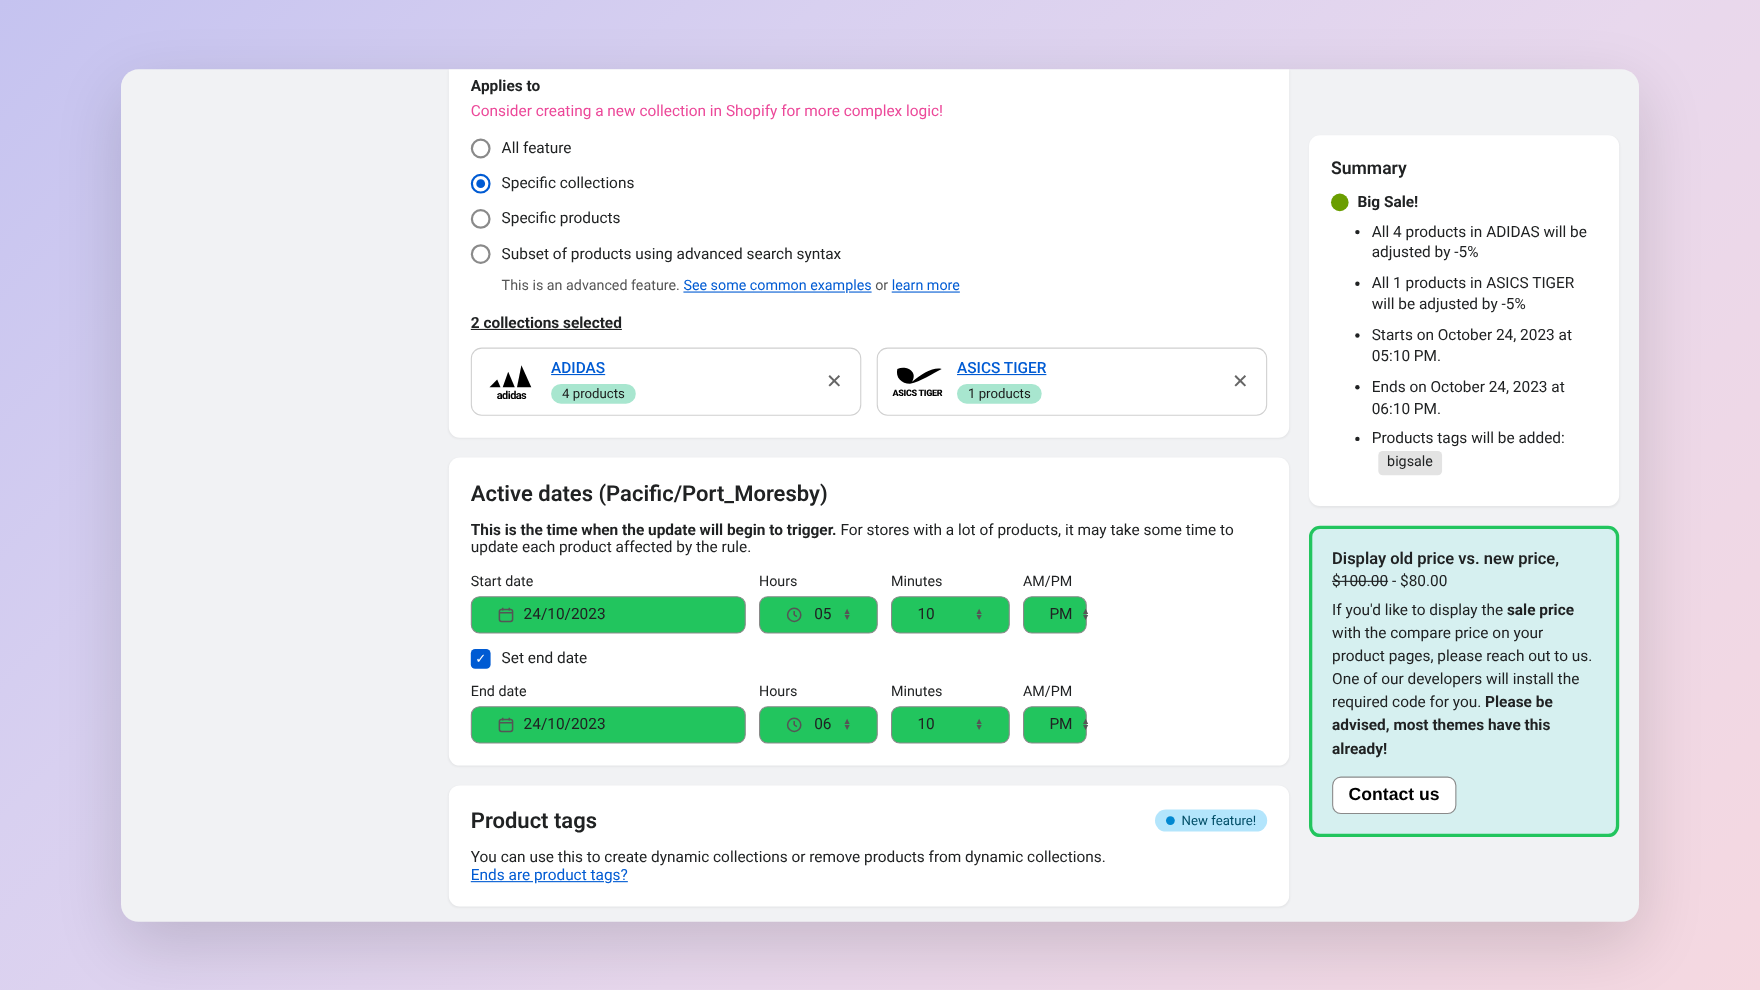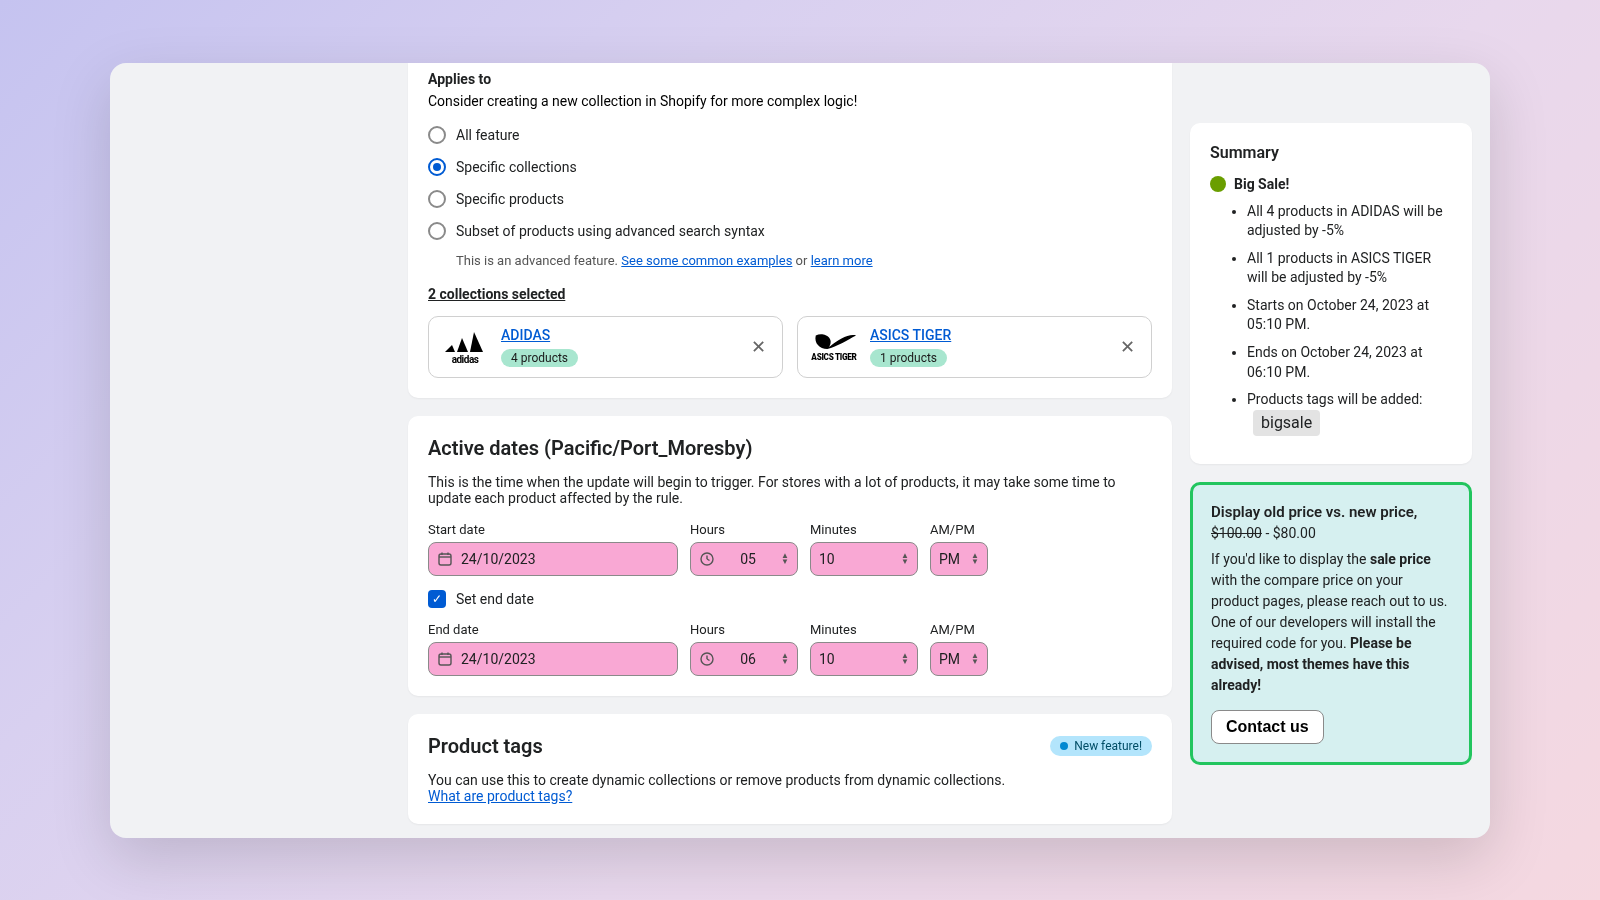--- a/index.html
+++ b/index.html
@@ -5,65 +5,65 @@
 * { box-sizing: border-box; margin: 0; padding: 0; }
 body { font-family: -apple-system, BlinkMacSystemFont, 'Segoe UI', Roboto, sans-serif; font-size: 14px; color: #202223; background: linear-gradient(135deg, #c5c3f0 0%, #d8d0f0 30%, #e8d8ed 60%, #f5d8e0 100%); width: 1600px; height: 900px; overflow: hidden; display: flex; align-items: center; justify-content: center; }
 .frame { background: #f1f2f4; width: 1380px; height: 775px; border-radius: 16px; box-shadow: 0 20px 60px rgba(0,0,0,0.15); overflow: hidden; position: relative; }
 .layout { display: flex; gap: 18px; padding: 0 18px 0 298px; height: 100%; }
 .main-col { flex: 1; display: flex; flex-direction: column; gap: 18px; }
 .side-col { width: 282px; padding-top: 60px; display: flex; flex-direction: column; gap: 18px; }
 .card { background: #fff; border-radius: 10px; padding: 20px; box-shadow: 0 1px 2px rgba(0,0,0,0.05); }
 .card.first { border-radius: 0 0 10px 10px; padding-top: 8px; }
 .card h2 { font-size: 20px; font-weight: 600; margin-bottom: 14px; }
 .section-title { font-size: 14px; font-weight: 700; margin-bottom: 6px; }
-.subtitle { color: #000000; margin-bottom: 14px; }
+.subtitle { color: #ec4899; margin-bottom: 14px; }
 .radio-group { display: flex; flex-direction: column; gap: 8px; }
 .radio-item { display: flex; align-items: center; gap: 10px; padding: 3px 0; cursor: pointer; }
 .radio-circle { width: 18px; height: 18px; border: 2px solid #8a8a8a; border-radius: 50%; display: flex; align-items: center; justify-content: center; flex-shrink: 0; }
 .radio-item.selected .radio-circle { border-color: #005bd3; }
 .radio-item.selected .radio-circle::after { content: ''; width: 8px; height: 8px; background: #005bd3; border-radius: 50%; }
 .advanced-hint { font-size: 13px; color: #555; margin-left: 28px; margin-top: 2px; }
 .link { color: #005bd3; text-decoration: underline; cursor: pointer; }
 .selected-row { display: flex; align-items: center; gap: 16px; margin-top: 18px; }
 .selected-link { font-weight: 700; text-decoration: underline; cursor: pointer; }
 .btn { background: #fff; border: 1px solid #8a8a8a; border-radius: 8px; padding: 8px 16px; font-size: 14px; font-weight: 600; cursor: pointer; }
 .btn-sm { padding: 7px 14px; font-size: 16px; }
 .chips { display: flex; gap: 14px; margin-top: 14px; }
 .chip { flex: 1; border: 1px solid #d0d0d0; border-radius: 10px; padding: 10px 12px; display: flex; align-items: center; gap: 12px; }
 .chip-logo { width: 48px; height: 40px; display: flex; align-items: center; justify-content: center; }
 .chip-info { flex: 1; display: flex; flex-direction: column; gap: 6px; align-items: flex-start; }
 .chip-name { color: #005bd3; text-decoration: underline; font-weight: 500; cursor: pointer; }
 .chip-badge { background: #a8e6cf; color: #1a1a1a; font-size: 12px; padding: 2px 10px; border-radius: 10px; }
 .chip-x { color: #666; cursor: pointer; padding: 4px; font-size: 18px; }
 
 .dates-desc { margin-bottom: 16px; }
-.dates-desc b { font-weight: 400; }
+.dates-desc b { font-weight: 700; }
 .date-row { display: flex; gap: 12px; margin-bottom: 14px; }
 .field { display: flex; flex-direction: column; gap: 5px; }
 .field label { font-size: 13px; color: #202223; }
-.input { border: 1px solid #8a8a8a; border-radius: 8px; padding: 8px 8px; font-size: 14px; display: flex; align-items: center; gap: 8px; background: #f9a8d4; }
+.input { border: 1px solid #8a8a8a; border-radius: 8px; padding: 8px 23px; font-size: 14px; display: flex; align-items: center; gap: 8px; background: #22c55e; }
 .input.date { width: 250px; }
 .input.sel { width: 108px; justify-content: space-between; }
 .input.sel.sm { width: 58px; }
 .sel-arrows { display: flex; flex-direction: column; font-size: 8px; color: #555; line-height: 6px; }
 .checkbox-row { display: flex; align-items: center; gap: 10px; margin-bottom: 14px; cursor: pointer; }
 .checkbox { width: 18px; height: 18px; background: #005bd3; border-radius: 4px; display: flex; align-items: center; justify-content: center; color: #fff; font-size: 12px; }
 
 .tags-header { display: flex; justify-content: space-between; align-items: center; margin-bottom: 14px; }
 .tags-header h2 { margin-bottom: 0; }
 .new-badge { background: #b3e5fc; color: #004d66; font-size: 12px; padding: 3px 10px; border-radius: 10px; display: flex; align-items: center; gap: 6px; }
 .new-badge::before { content: ''; width: 8px; height: 8px; background: #0288d1; border-radius: 50%; }
 
 .summary h2 { font-size: 16px; font-weight: 600; margin-bottom: 14px; }
 .dot-row { display: flex; align-items: center; gap: 8px; margin-bottom: 10px; }
 .dot { width: 16px; height: 16px; background: #6a9e00; border-radius: 50%; }
 .dot-title { font-weight: 700; }
 .summary ul { list-style: disc; padding-left: 20px; }
 .summary li { margin-bottom: 8px; line-height: 1.4; margin-left: 17px; }
-.tag-pill { display: inline-block; background: #e3e3e3; padding: 2px 8px; border-radius: 4px; font-size: 16px; margin-left: 6px; }
+.tag-pill { display: inline-block; background: #e3e3e3; padding: 2px 8px; border-radius: 4px; font-size: 13px; margin-left: 6px; }
 
 .info-card { background: #d6f0f0; border: 3px solid #22c55e; border-radius: 10px; padding: 18px; }
 .info-card h3 { font-size: 15px; font-weight: 600; margin-bottom: 4px; }
 .price-line { margin-bottom: 8px; }
 .price-line .strike { text-decoration: line-through; }
 .info-text { line-height: 1.5; margin-bottom: 14px; }
 
 svg { display: block; }
 </style>
 </head>
@@ -223,21 +223,21 @@
               </div>
             </div>
         </div>
       </div>
 
       <div class="card">
         <div class="tags-header">
           <h2>Product tags</h2>
           <span class="new-badge">New feature!</span>
         </div>
-        <p><span>You can use this to create dynamic collections or remove products from dynamic collections. </span><br><span class="link">What are product tags?</span></p>
+        <p><span>You can use this to create dynamic collections or remove products from dynamic collections. </span><br><span class="link">Ends are product tags?</span></p>
       </div>
 
     </div>
 
     <div class="side-col">
 
       <div class="card summary">
         <h2>Summary</h2>
         <div class="dot-row">
             <span class="dot"></span>

